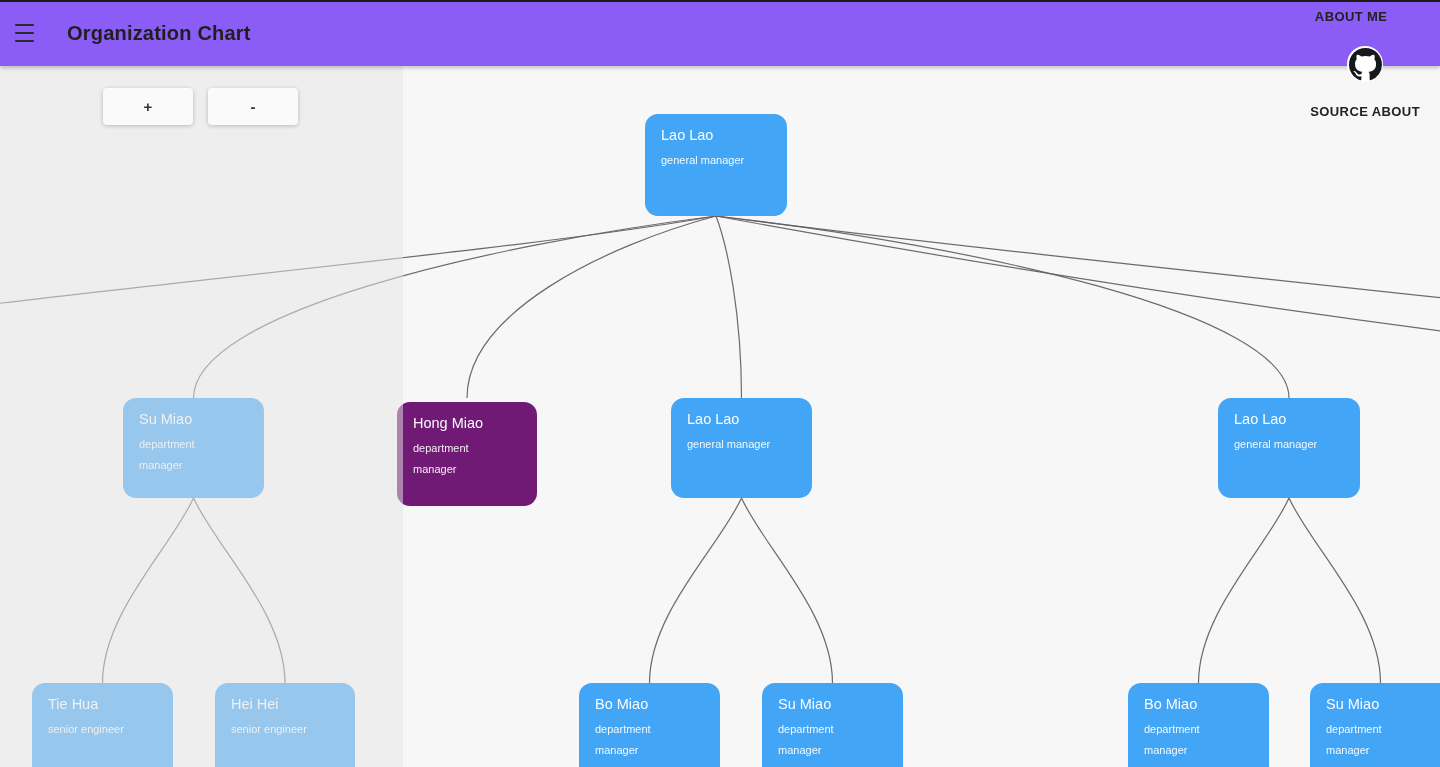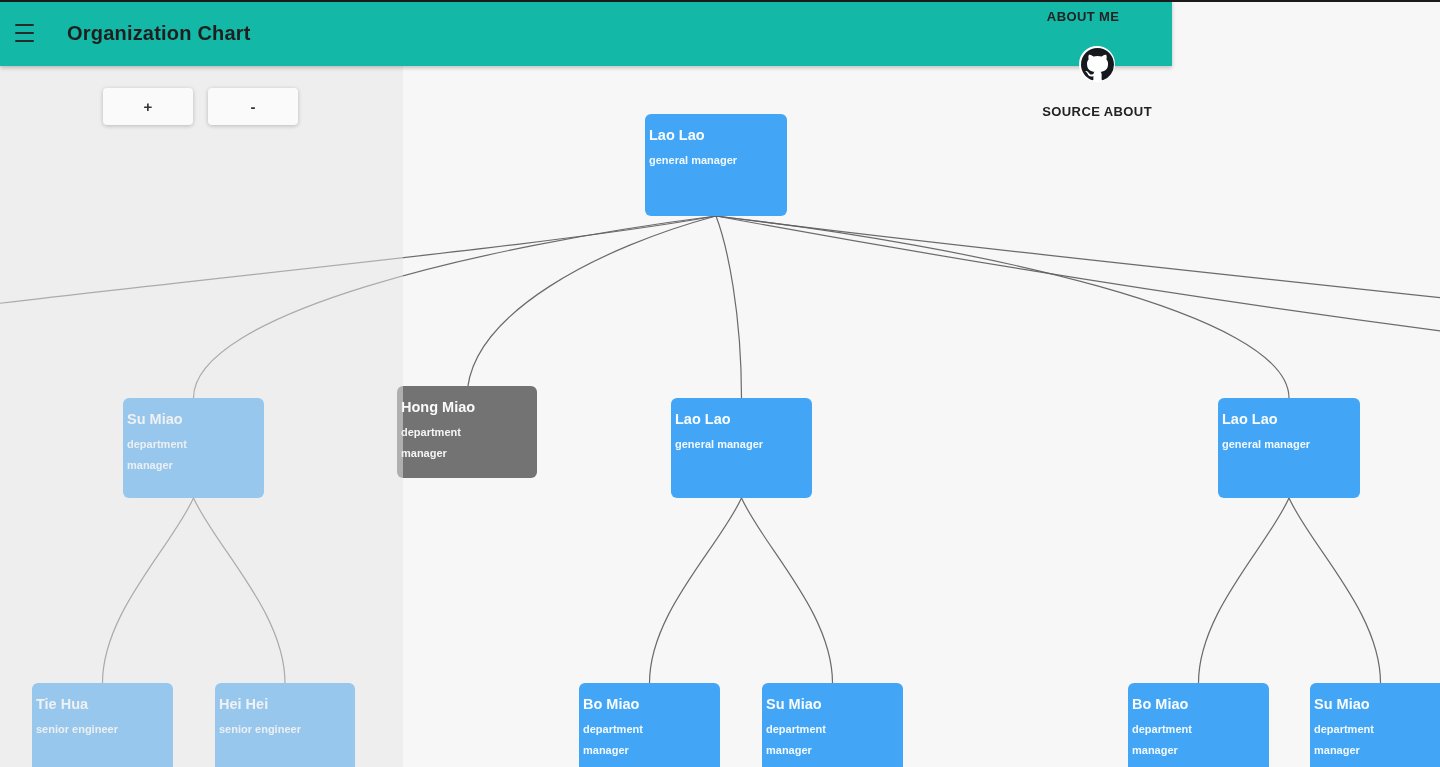--- a/index.html
+++ b/index.html
@@ -8,22 +8,22 @@
     overflow: hidden;
     font-family: "Liberation Sans", sans-serif;
     background: #f7f7f7;
   }
   
   .top-strip {
     position: absolute; left: 0; top: 0; width: 1440px; height: 2px;
     background: #1b1b1b; z-index: 60;
   }
   .header {
-    position: absolute; left: 0; top: 0; width: 1172px; height: 66px;
-    background: #14b8a6;
+    position: absolute; left: 0; top: 0; width: 1440px; height: 66px;
+    background: #8b5cf6;
     box-shadow: 0 2px 4px rgba(0,0,0,0.22);
     display: flex; align-items: center;
     z-index: 50;
   }
   .hamburger {
     width: 24px; height: 18px; margin-left: 15px;
     display: flex; flex-direction: column; justify-content: space-between;
     cursor: pointer;
   }
   .hamburger span { display: block; width: 19px; height: 2.4px; background: #2a2a2a; border-radius: 1px; }
@@ -65,26 +65,25 @@
     background: #f7f7f7;
   }
   .edges {
     position: absolute; left: 0; top: -66px; width: 1440px; height: 767px;
     pointer-events: none;
   }
   .edges path { fill: none; stroke: #5e5e5e; stroke-width: 1.2; stroke-opacity: 0.92; }
   .org-node {
     position: absolute;
     background: #42A5F5;
-    border-radius: 6px;
+    border-radius: 13px;
     color: #ffffff;
-    padding: 10px 4px;
+    padding: 10px 16px;
     cursor: pointer;
     overflow: hidden;
-    font-weight: bold;
   }
   .org-node .node-name {
     font-size: 14.5px; line-height: 22px; margin-bottom: 4px;
     color: rgba(255,255,255,0.97);
   }
   .org-node .node-role {
     font-size: 11px; line-height: 21px;
     color: rgba(255,255,255,0.93);
     max-width: 100px;
   }
@@ -152,21 +151,21 @@
     </svg>
   <div id="node-layer">
       <div class="org-node" style="left: 645px; top: 48px; width: 142px; height: 102px; background: rgb(66, 165, 245);">
         <div class="node-name">Lao Lao</div>
         <div class="node-role">general manager</div>
       </div>
       <div class="org-node" style="left: 123px; top: 332px; width: 141px; height: 100px; background: rgb(66, 165, 245);">
         <div class="node-name">Su Miao</div>
         <div class="node-role">department manager</div>
       </div>
-      <div class="org-node" style="left: 397px; top: 320px; width: 140px; height: 92px; background: #737373;">
+      <div class="org-node" style="left: 397px; top: 336px; width: 140px; height: 104px; background: #701a75;">
         <div class="node-name">Hong Miao</div>
         <div class="node-role">department manager</div>
       </div>
       <div class="org-node" style="left: 671px; top: 332px; width: 141px; height: 100px; background: rgb(66, 165, 245);">
         <div class="node-name">Lao Lao</div>
         <div class="node-role">general manager</div>
       </div>
       <div class="org-node" style="left: 1218px; top: 332px; width: 142px; height: 100px; background: rgb(66, 165, 245);">
         <div class="node-name">Lao Lao</div>
         <div class="node-role">general manager</div>

